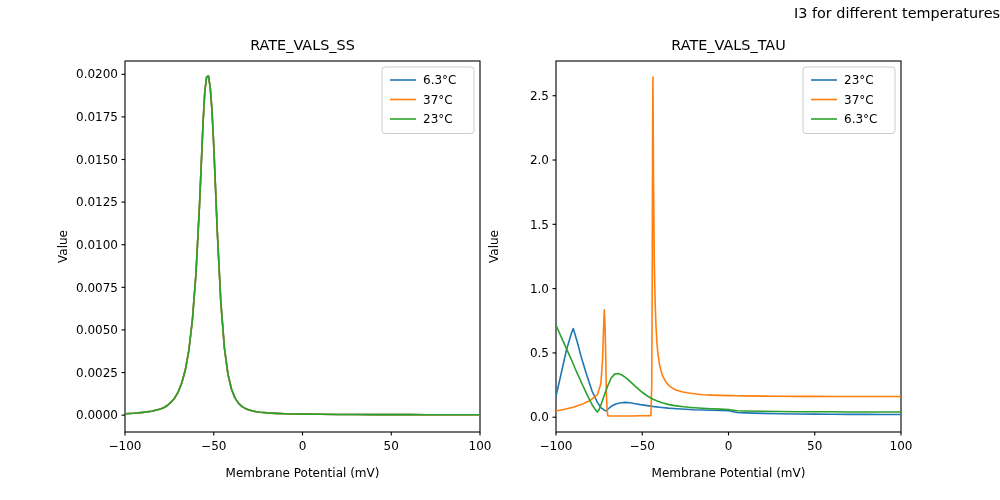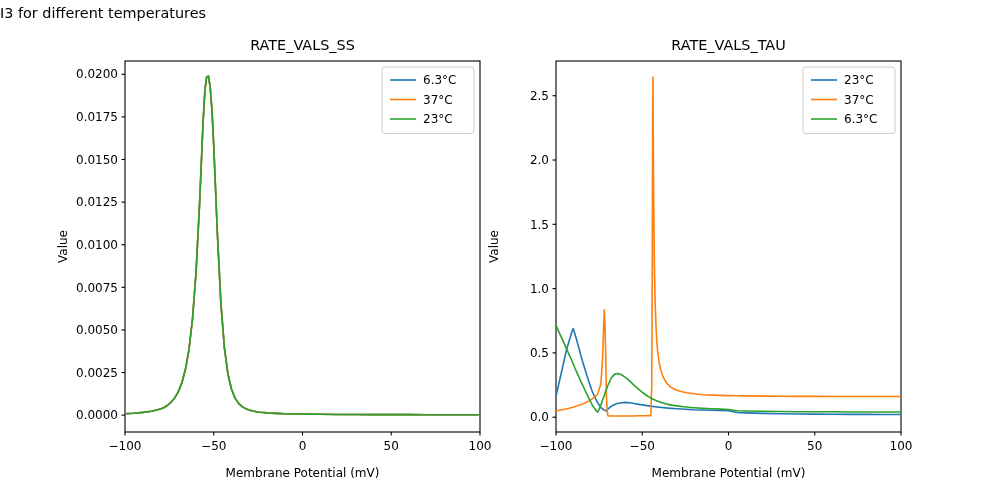--- a/index.html
+++ b/index.html
@@ -13,21 +13,21 @@
     height: 500px;
     background: #ffffff;
     font-family: "DejaVu Sans", sans-serif;
     overflow: hidden;
   }
   .suptitle {
     position: absolute;
     top: 5px;
     left: 0;
     width: 1000px;
-    text-align: left;
+    text-align: right;
     font-size: 14.4px;
     color: #000000;
   }
   .axtitle {
     font-size: 14.4px;
     fill: #000000;
     text-anchor: middle;
   }
   .axlabel {
     font-size: 12px;

